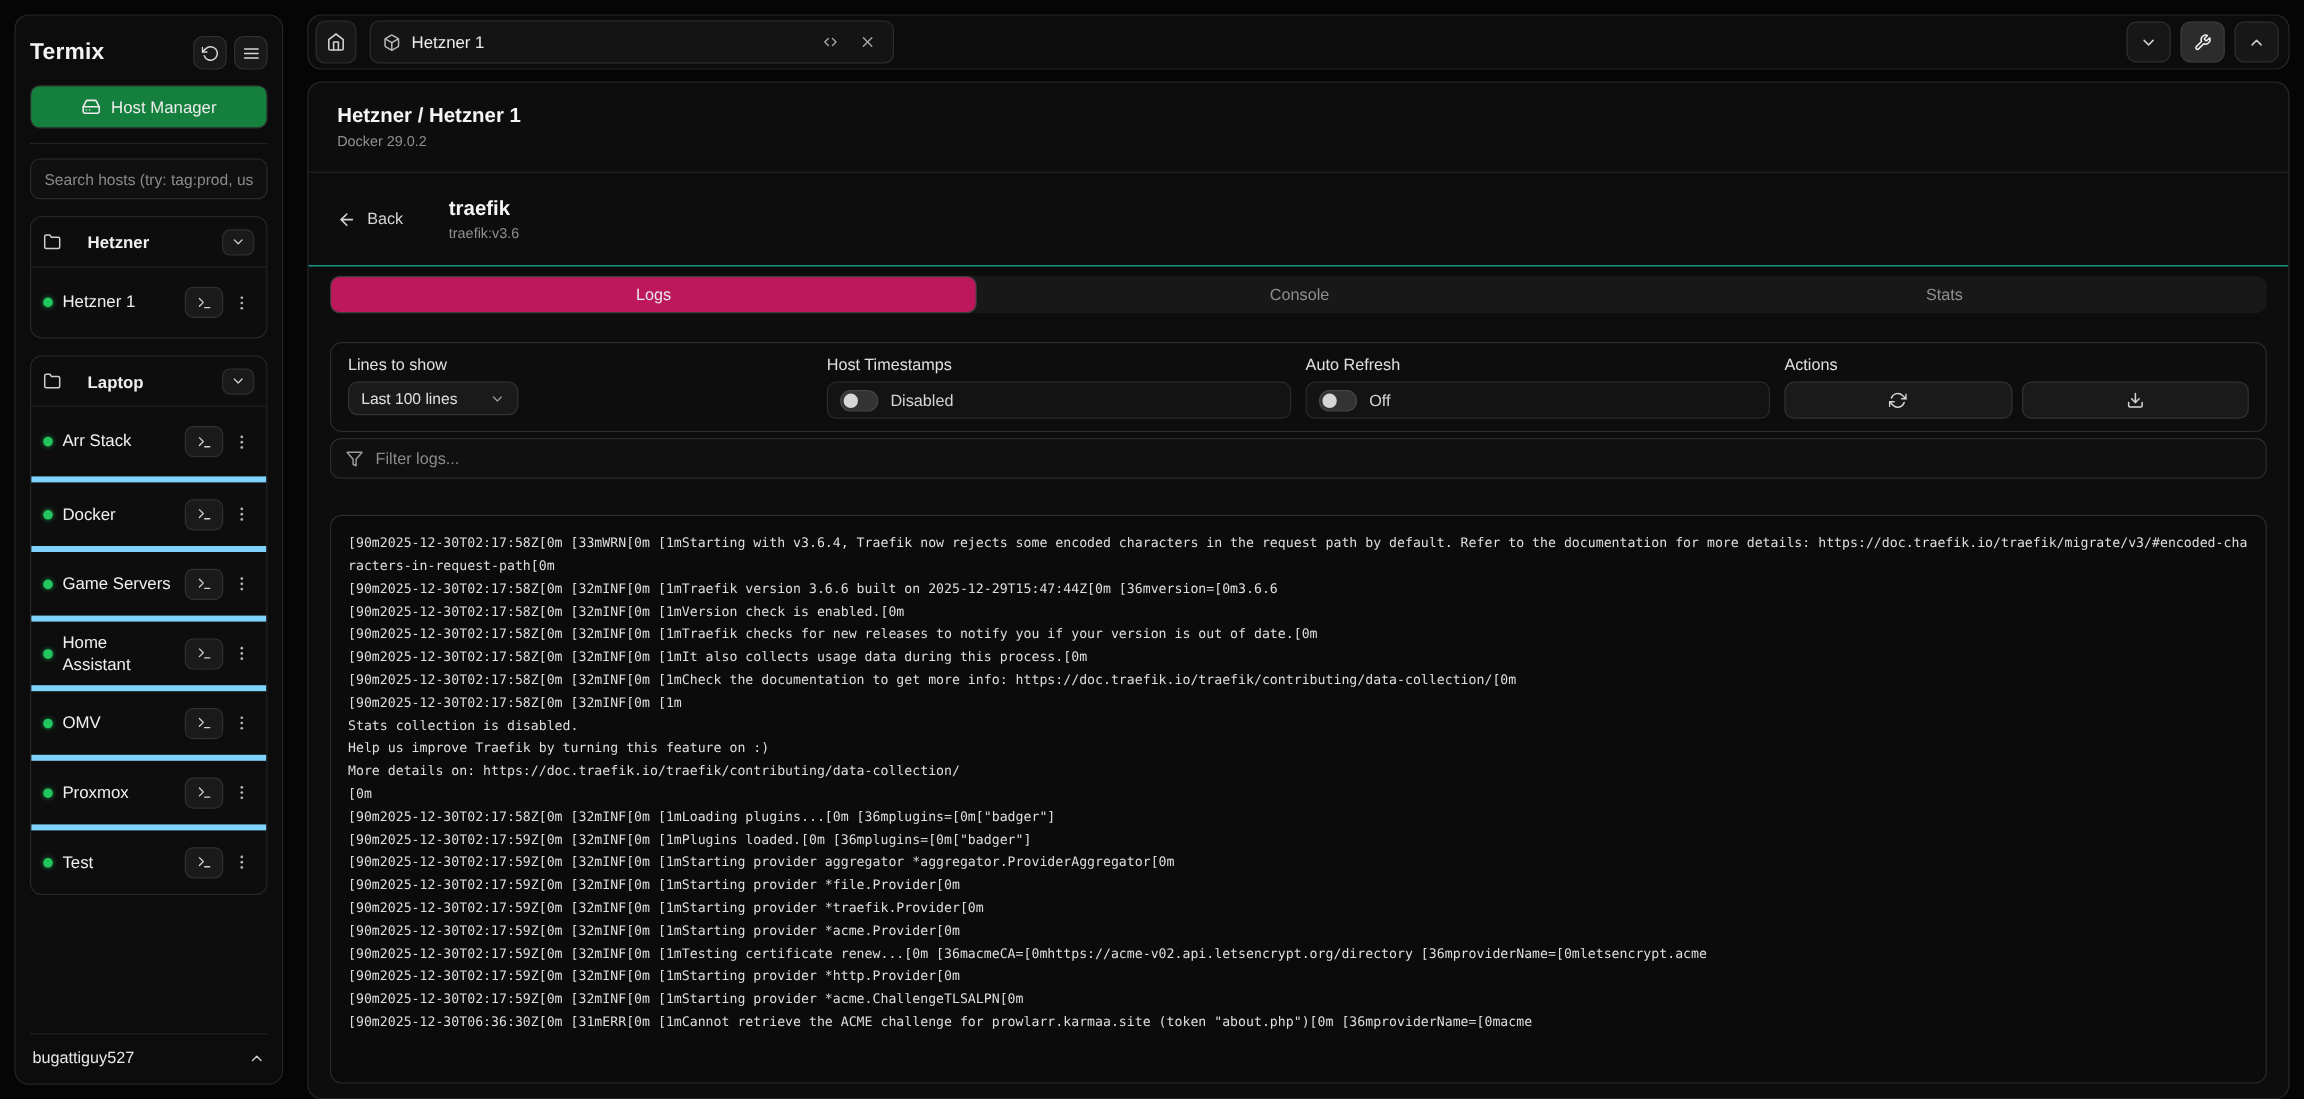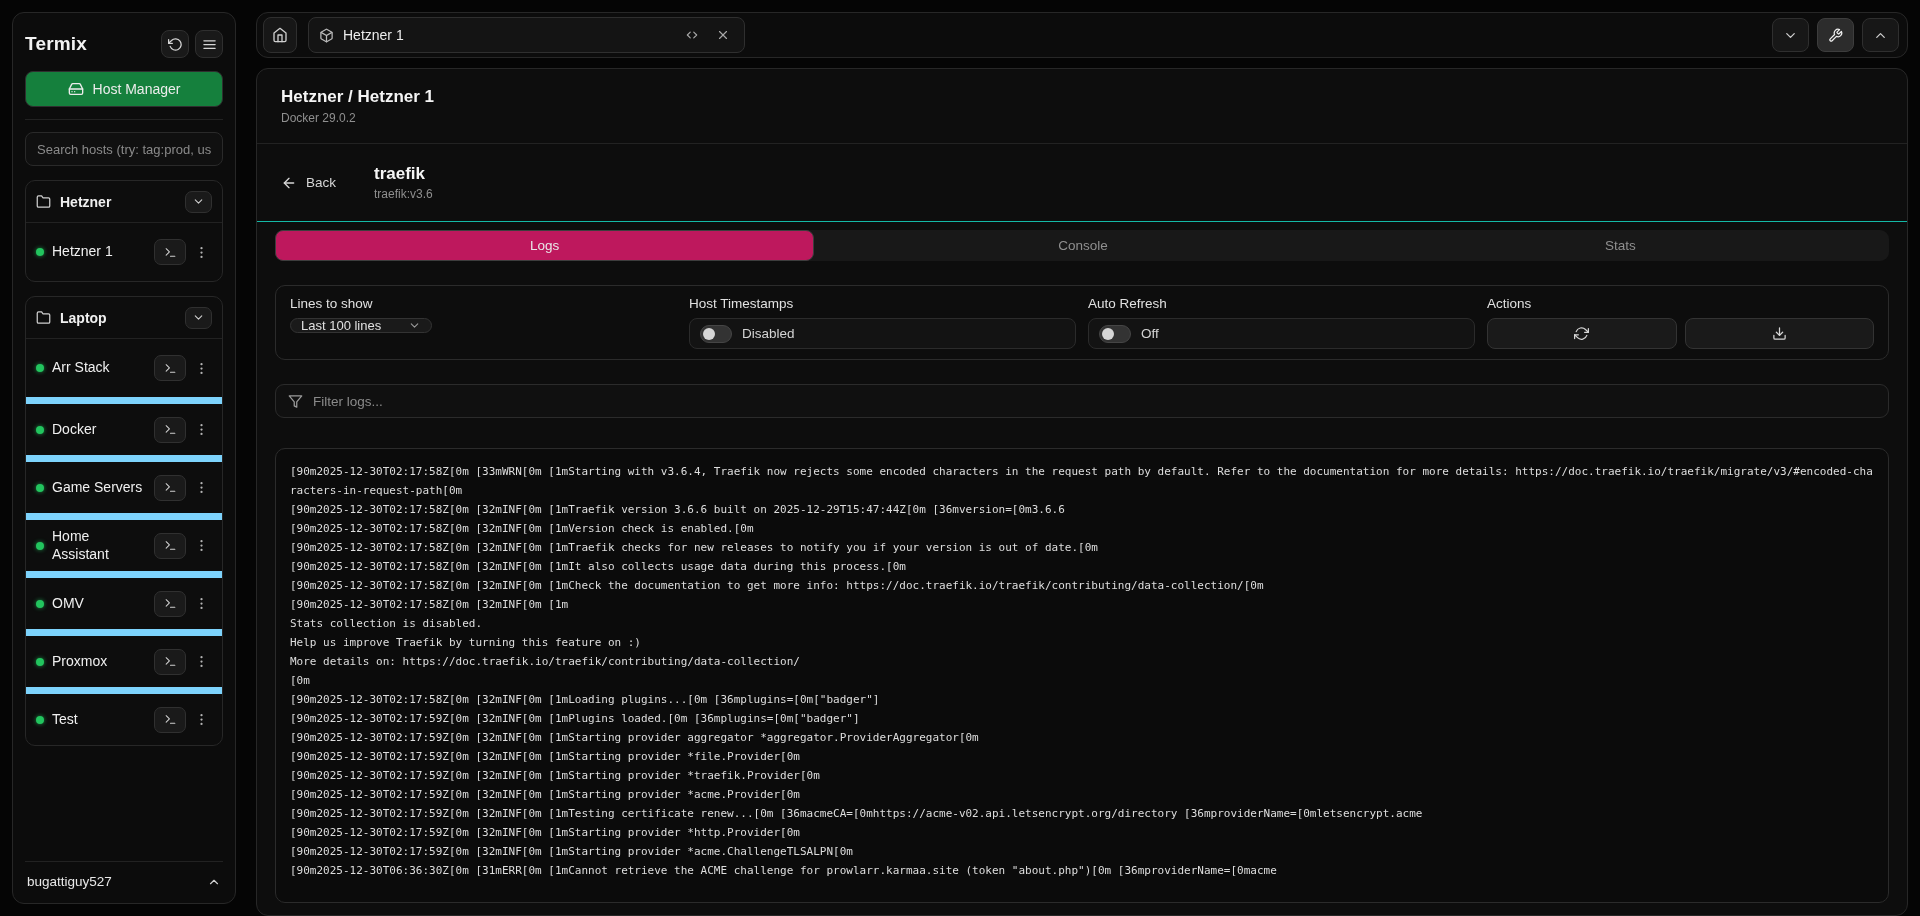--- a/index.html
+++ b/index.html
@@ -35,29 +35,29 @@
     font-family:"Liberation Sans", sans-serif; font-size:14px; font-weight:500; cursor:pointer;
   }
   .sb-divider { height:1px; background:#222; margin:12px 0; flex:none; }
   .search {
     width:100%; height:34px; border-radius:8px; background:#101010; border:1px solid #2a2a2a;
     color:#e5e5e5; font-family:"Liberation Sans", sans-serif; font-size:13px; padding:15px 11px; outline:none;
   }
   .search::placeholder { color:#8a8a8a; }
   .groups { margin-top:14px; display:flex; flex-direction:column; gap:14px; overflow:hidden; }
   .group-card { border:1px solid #272727; border-radius:10px; background:#0d0d0d; overflow:hidden; }
-  .group-header { height:42px; display:flex; align-items:center; gap:9px; padding:0 10px; border-bottom:1px solid #222; }
+  .group-header { height:42px; display:flex; align-items:center; gap:22px; padding:0 10px; border-bottom:1px solid #222; }
   .group-header .folder { color:#cfcfcf; flex:none; }
   .group-name { font-size:14px; font-weight:600; color:#f0f0f0; flex:1; }
   .group-toggle {
     width:27px; height:22px; border-radius:7px; background:#1a1a1a; border:1px solid #303030;
     color:#cfcfcf; display:flex; align-items:center; justify-content:center; cursor:pointer;
   }
   .host-item { display:flex; align-items:center; gap:8px; padding:8px 10px; min-height:58px; cursor:pointer; }
-  .host-item + .host-item { border-top:7px solid #7dd3fc;align-items:center; }
+  .host-item + .host-item { border-top:5px solid #7dd3fc;align-items:center; }
   .dot { width:8px; height:8px; border-radius:50%; background:#22c55e; box-shadow:0 0 4px rgba(34,197,94,.7); flex:none; }
   .host-label { flex:1; min-width:0; font-size:14px; color:#f0f0f0; line-height:1.25; }
   .host-actions { display:flex; align-items:center; gap:4px; flex:none; }
   .term-btn {
     width:32px; height:26px; border-radius:7px; background:#1a1a1a; border:1px solid #303030;
     color:#cfcfcf; display:flex; align-items:center; justify-content:center; cursor:pointer;
   }
   .kebab-btn { width:22px; height:26px; background:transparent; border:none; color:#b5b5b5; display:flex; align-items:center; justify-content:center; cursor:pointer; }
   .sb-footer {
     margin-top:auto; border-top:1px solid #222; padding:12px 2px 2px 2px;
@@ -111,40 +111,40 @@
   }
   .seg.active { background:#be185d; border:1px solid #3d3d3d; color:#e8e8e8; }
 
   .controls-card {
     margin-top:24px; flex:none; border:1px solid #2b2b2b; border-radius:10px; padding:10px 14px;
     display:grid; grid-template-columns:repeat(4,1fr); gap:12px;
   }
   .ctrl-label { font-size:13.5px; font-weight:500; color:#e0e0e0; }
   .ctrl-body { margin-top:7px; }
   .select {
-    width:142px; height:15px; border-radius:8px; background:#1a1a1a; border:1px solid #333;
+    width:142px; height:28px; border-radius:8px; background:#1a1a1a; border:1px solid #333;
     color:#e0e0e0; font-family:"Liberation Sans", sans-serif; font-size:13px;
     display:flex; align-items:center; justify-content:space-between; padding:0 10px; cursor:pointer;
   }
   .select .chev { color:#9a9a9a; }
   .toggle-box {
     height:31px; border-radius:8px; border:1px solid #2b2b2b; background:#131313;
     display:flex; align-items:center; gap:10px; padding:0 10px; cursor:pointer;
   }
   .switch { width:32px; height:18px; border-radius:9px; background:#333; border:1px solid #454545; position:relative; flex:none; }
   .switch .knob { position:absolute; left:2px; top:2px; width:12px; height:12px; border-radius:50%; background:#d6d6d6; }
   .toggle-text { font-size:13.5px; color:#d4d4d4; }
   .actions-row { display:flex; gap:8px; }
   .action-btn {
     flex:1; height:31px; border-radius:8px; background:#1a1a1a; border:1px solid #333;
     color:#d6d6d6; display:flex; align-items:center; justify-content:center; cursor:pointer;
   }
 
   .filter-box {
-    margin-top:24px; flex:none; height:34px; border:1px solid #2b2b2b; border-radius:9px; background:#101010;
+    margin-top:5px; flex:none; height:34px; border:1px solid #2b2b2b; border-radius:9px; background:#101010;
     display:flex; align-items:center; gap:10px; padding:0 12px;
   }
   .filter-box .funnel { color:#9a9a9a; flex:none; }
   .filter-input { flex:1; background:transparent; border:none; outline:none; color:#e5e5e5; font-family:"Liberation Sans", sans-serif; font-size:13.5px; }
   .filter-input::placeholder { color:#8a8a8a; }
 
   .log-box {
     margin-top:30px; margin-bottom:12px; flex:1; min-height:0;
     border:1px solid #2b2b2b; border-radius:10px; background:#0b0b0b;
     padding:13px 14px; overflow:hidden;

